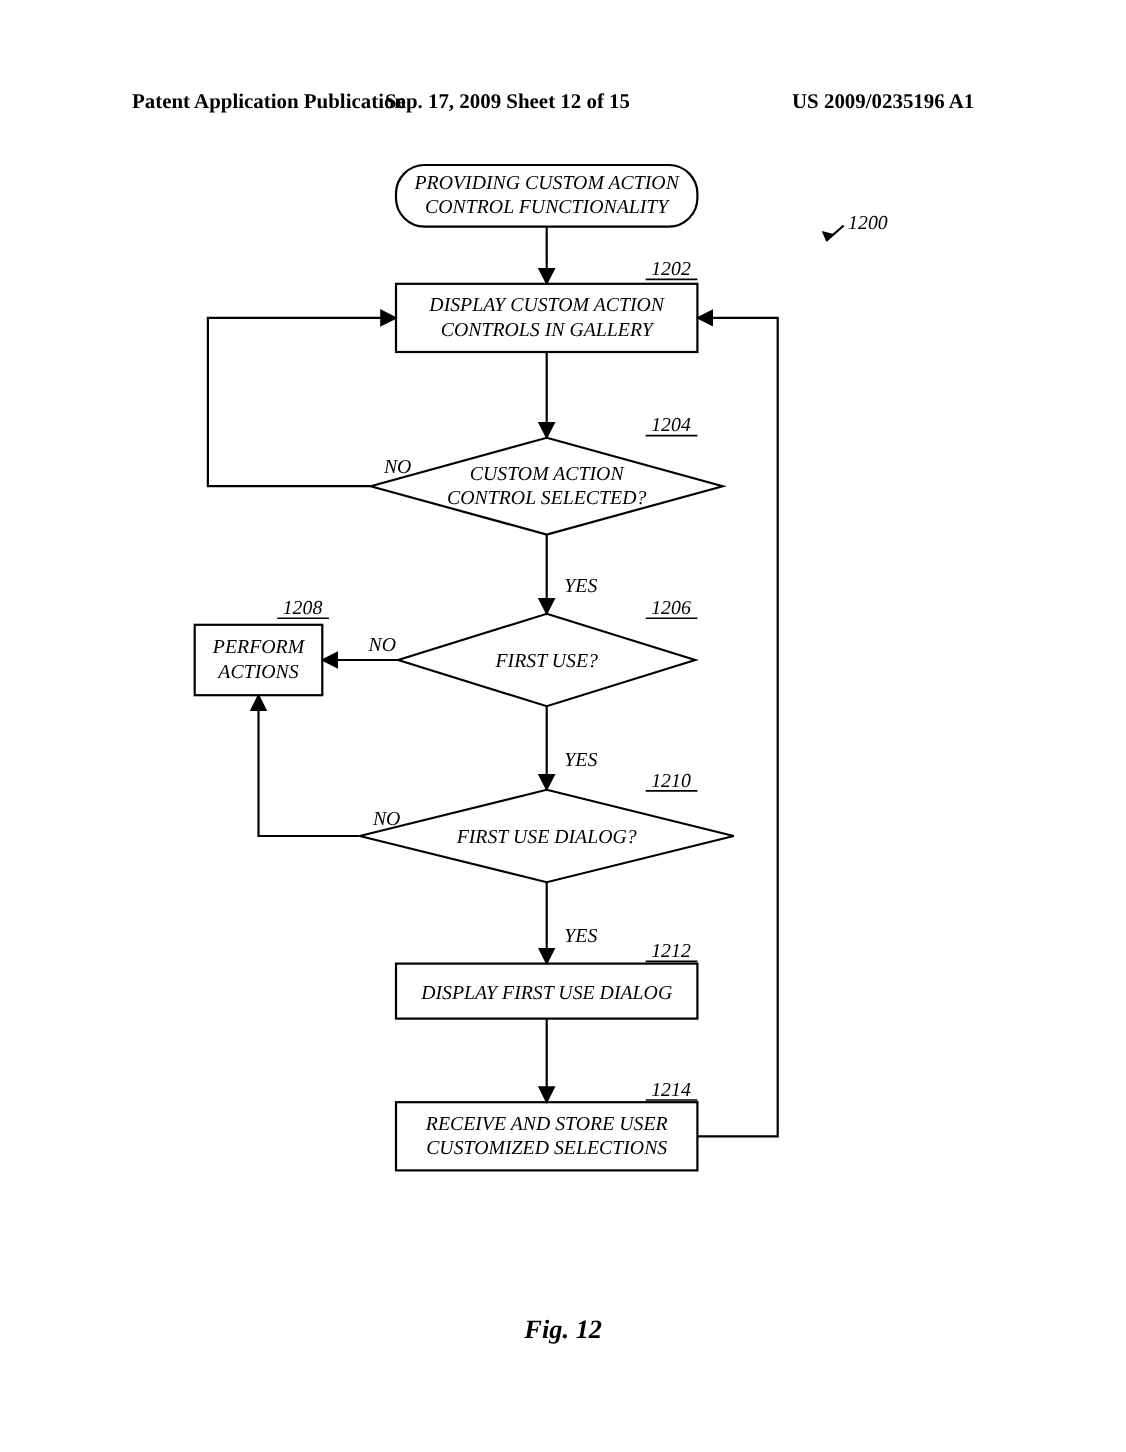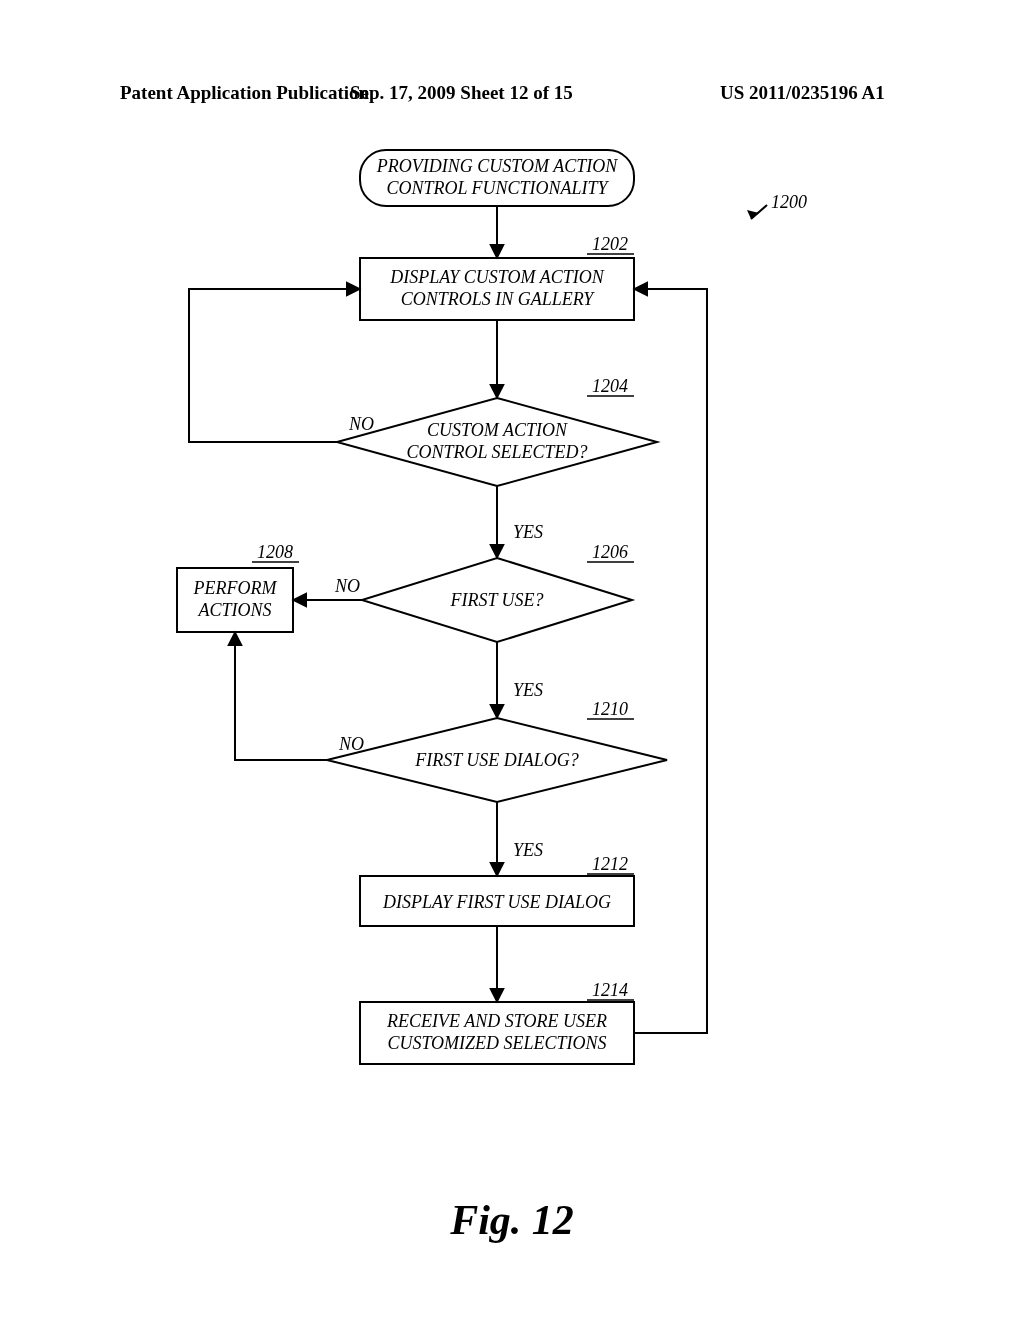--- a/index.html
+++ b/index.html
@@ -2,33 +2,33 @@
 <html><head>
 <meta charset="utf-8">
 <style>
   html,body{margin:0;padding:0;background:#fff;font-family:"Times New Roman",serif;}
   .page{position:relative;width:1024px;height:1320px;}
   .header{position:absolute;top:82px;left:0;right:0;font-size:19px;font-weight:bold;}
   .header .hl{position:absolute;left:120px;}
   .header .hc{position:absolute;left:350px;}
   .header .hr{position:absolute;left:720px;}
   .fig-caption{position:absolute;top:1196px;left:0;right:0;text-align:center;
-               font-size:42px;font-weight:bold;font-style:italic;}
+               font-size:24px;font-weight:bold;font-style:italic;}
   .svg-wrap{position:absolute;top:140px;left:137px;width:784px;height:1050px;}
   text{font-family:"Times New Roman",serif;font-style:italic;}
 </style>
 </head>
 <body>
 
 <div class="page">
 
   <div class="header">
     <span class="hl">Patent Application Publication</span>
     <span class="hc">Sep. 17, 2009  Sheet 12 of 15</span>
-    <span class="hr">US 2011/0235196 A1</span>
+    <span class="hr">US 2009/0235196 A1</span>
   </div>
 
   <div class="svg-wrap">
     <svg viewBox="0 0 784 1050" width="784" height="1050">
       <defs>
         <marker id="arrow" viewBox="0 0 10 10" refX="9" refY="5" markerWidth="8" markerHeight="8" orient="auto-start-reverse">
           <path d="M0,0 L10,5 L0,10 z" fill="#000"></path>
         </marker>
       </defs>
 

